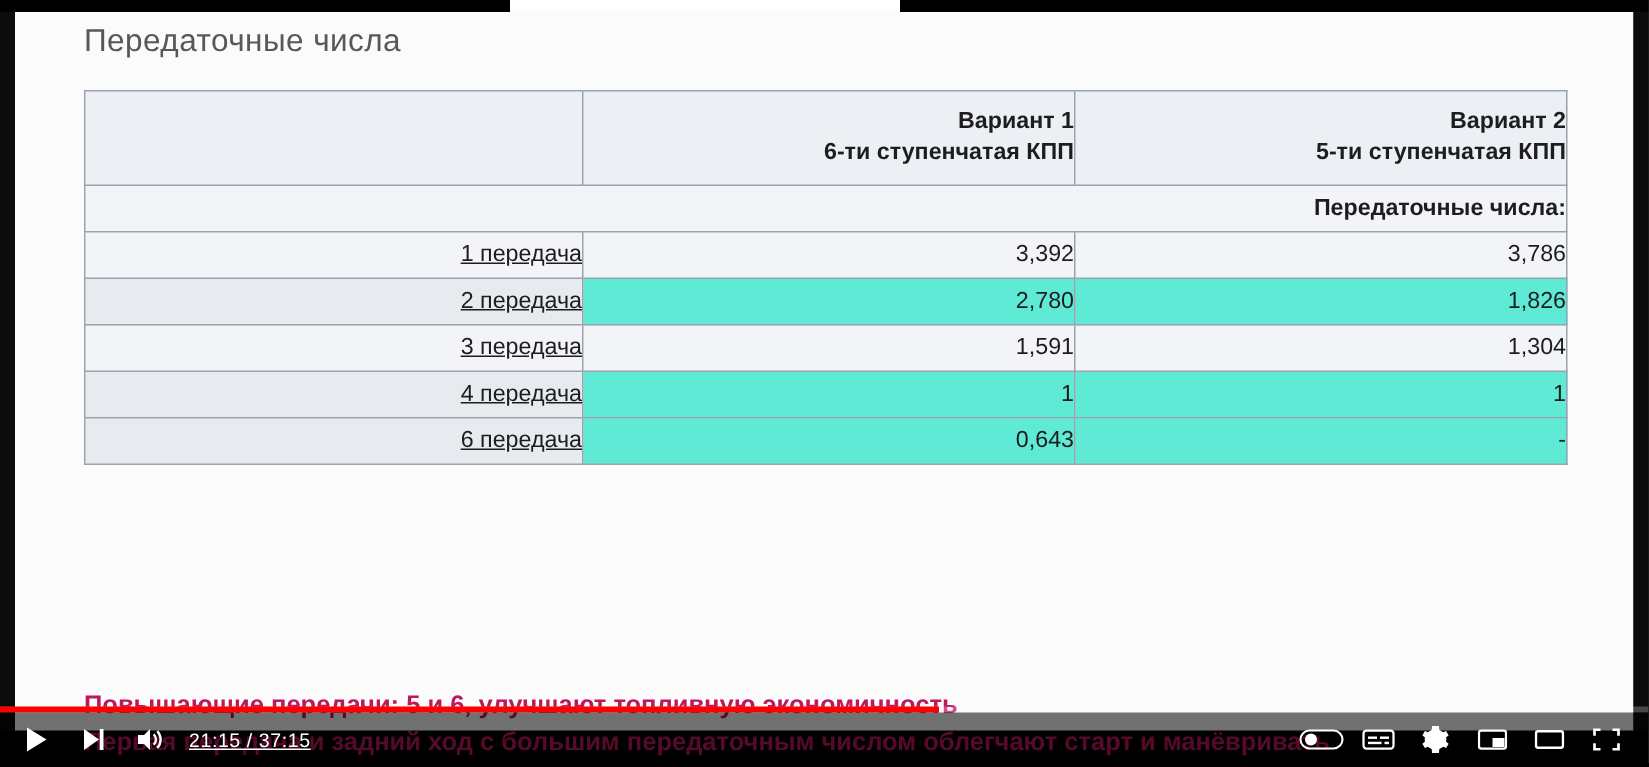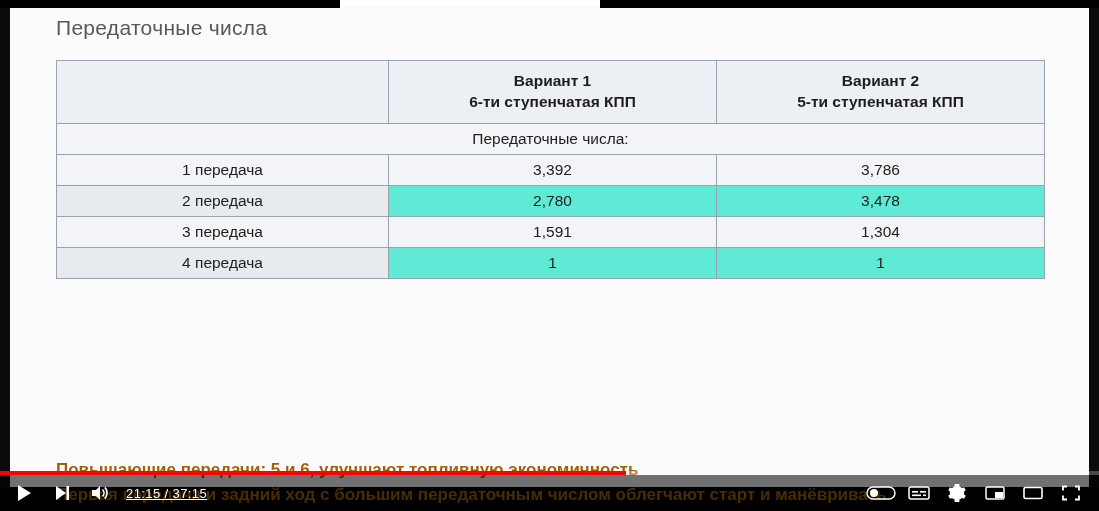--- a/index.html
+++ b/index.html
@@ -73,53 +73,53 @@
     left: 46px;
     top: 60px;
     width: 988px;
     border-collapse: collapse;
     table-layout: fixed;
   }
   table.gears td, table.gears th {
     border: 1px solid #9aa3ad;
     font-size: 15.5px;
     color: #1d1d1d;
-    text-align: center;
+    text-align: right;
     padding: 0;
     height: 30px;
     background: #f2f4f7;
   }
   table.gears th {
     font-weight: bold;
     font-size: 15.5px;
     height: 62px;
     background: #eceff3;
     line-height: 1.35;
   }
   .col-label { width: 332px; }
   .col-v1 { width: 328px; }
   .col-v2 { width: 328px; }
 
   td.section-head {
     text-align: left;
-    font-weight: normal;
+    font-weight: bold;
     padding-left: 8px;
     background: #eceff3;
   }
   tr.row-alt td { background: #5eead4; }
-  td.label-cell { background: #f2f4f7; }
+  td.label-cell { background: #f2f4f7; text-decoration: underline; }
   tr.row-alt td.label-cell { background: #e7eaee; margin-left: 44px; }
   td.final-drive { background: #e7eaee; }
 
   .bottom-text {
     position: absolute;
     left: 46px;
     top: 458px;
     font-size: 17px;
-    color: #a16207;
+    color: #be185d;
     font-weight: bold;
     width: 1000px;
     line-height: 1.45;
   }
   .bottom-text .l2 { font-weight: bold; }
 
   
   .progress-wrap {
     position: absolute;
     left: 0;
@@ -213,31 +213,36 @@
         </tr>
 
         <tr>
           <td class="label-cell">1 передача</td>
           <td>3,392</td>
           <td>3,786</td>
         </tr>
         <tr class="row-alt">
           <td class="label-cell">2 передача</td>
           <td>2,780</td>
-          <td>3,478</td>
+          <td>1,826</td>
         </tr>
         <tr>
           <td class="label-cell">3 передача</td>
           <td>1,591</td>
           <td>1,304</td>
         </tr>
         <tr class="row-alt">
           <td class="label-cell">4 передача</td>
           <td>1</td>
           <td>1</td>
+        </tr>
+        <tr class="row-alt">
+          <td class="label-cell">6 передача</td>
+          <td>0,643</td>
+          <td>-</td>
         </tr>
 
       </tbody>
     </table>
 
     <div class="bottom-text">
       <div class="l1">Повышающие передачи: 5 и 6,   улучшают топливную экономичность</div>
       <div class="l2">Первая передача и задний ход с большим передаточным числом облегчают старт и манёвривать</div>
     </div>
   </div>

